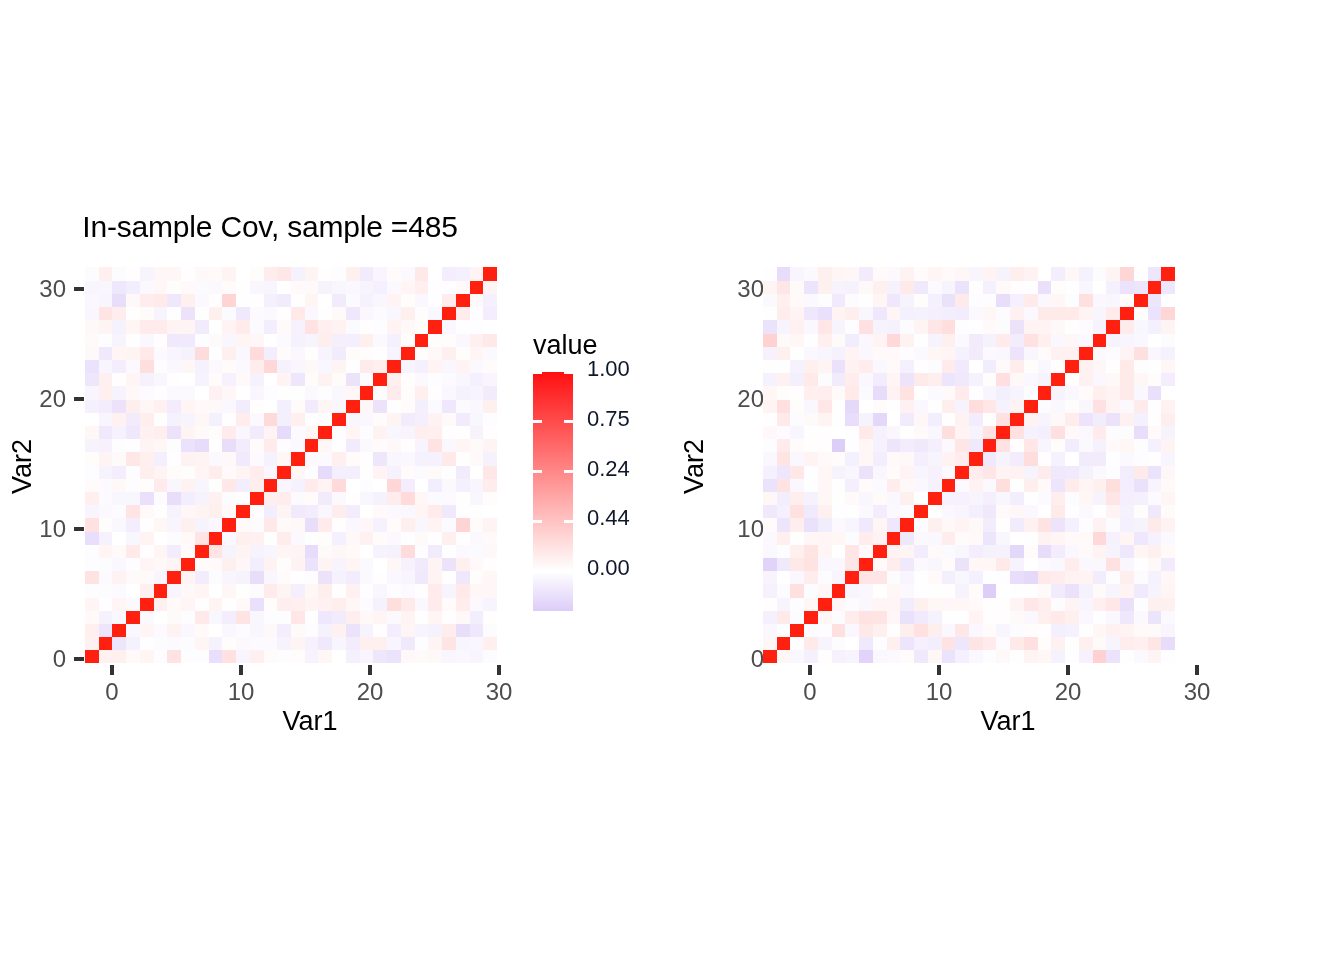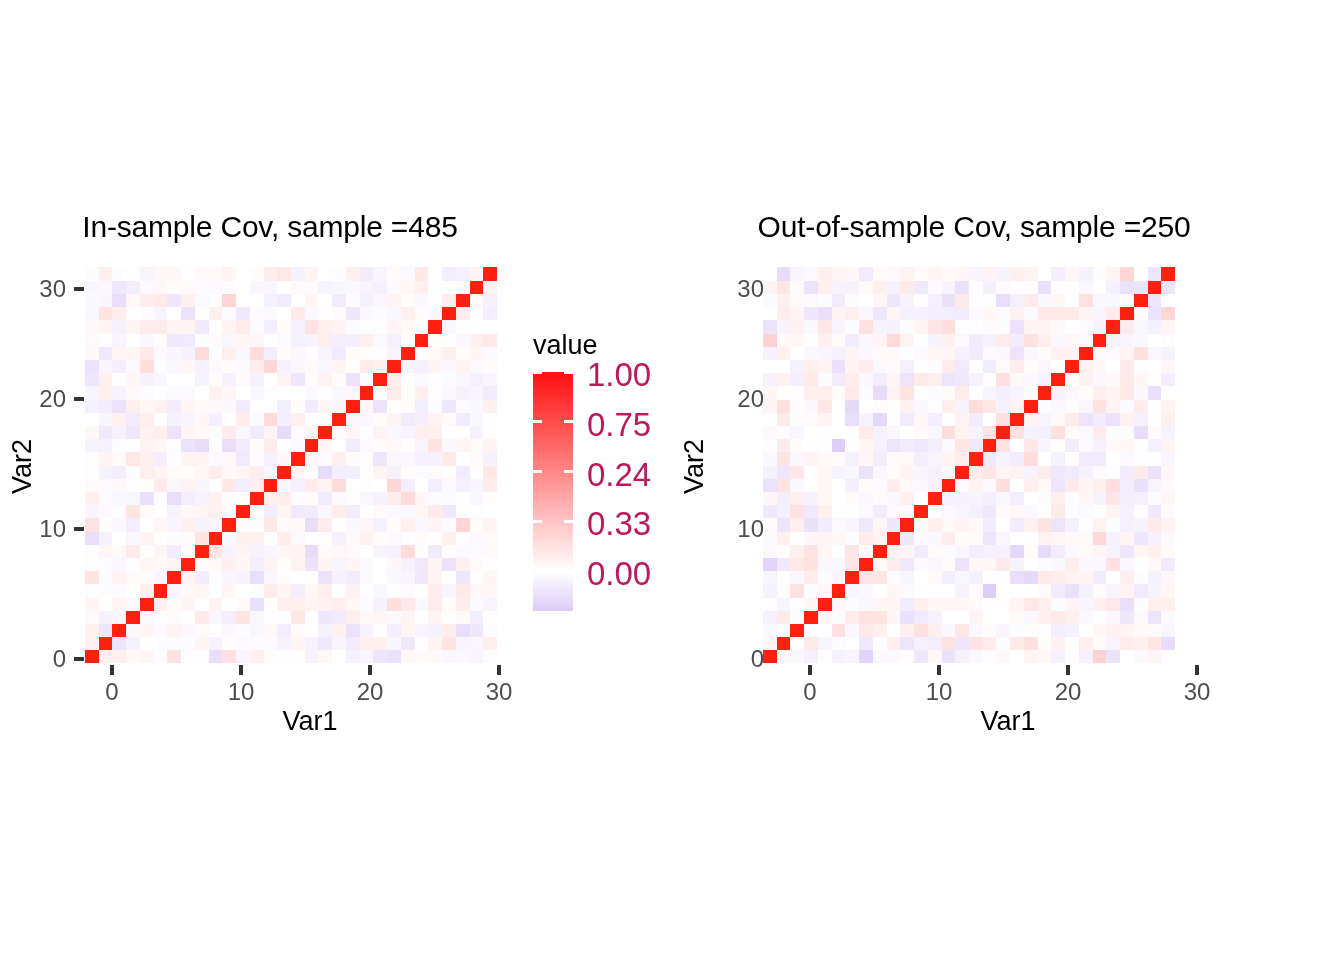--- a/index.html
+++ b/index.html
@@ -95,22 +95,22 @@
   .legend-bar {
     position: absolute;
   }
   .legend-tick {
     position: absolute;
     height: 3px;
     background: #ffffff;
   }
   .legend-tick-label {
     position: absolute;
-    font-size: 33px;
-    color: #be185d;
+    font-size: 22px;
+    color: #0f172a;
     white-space: nowrap;
   }
 </style>
 </head>
 <body>
 
 <div class="figure-root">
 
   <div class="panel-group" style="left:0; top:0; width:672px; height:960px;">
 
@@ -1065,28 +1065,27 @@
           <div class="legend-tick" style="left: 0px; top: 98.0833px; width: 8.8px;"></div>
           <div class="legend-tick" style="right: 0px; top: 98.0833px; width: 8.8px;"></div>
           <div class="legend-tick" style="left: 0px; top: 147.875px; width: 8.8px;"></div>
           <div class="legend-tick" style="right: 0px; top: 147.875px; width: 8.8px;"></div>
           <div class="legend-tick" style="left: 0px; top: 197.667px; width: 8.8px;"></div>
           <div class="legend-tick" style="right: 0px; top: 197.667px; width: 8.8px;"></div>
         </div>
     <div class="legend-tick-label" style="left: 62px; top: 26px;">1.00</div>
         <div class="legend-tick-label" style="left: 62px; top: 75.7917px;">0.75</div>
         <div class="legend-tick-label" style="left: 62px; top: 125.583px;">0.24</div>
-        <div class="legend-tick-label" style="left: 62px; top: 175.375px;">0.33</div>
+        <div class="legend-tick-label" style="left: 62px; top: 175.375px;">0.44</div>
         <div class="legend-tick-label" style="left: 62px; top: 225.167px;">0.00</div>
       </div>
   </div>
 
   <div class="panel-group" style="left:672px; top:0; width:672px; height:960px;">
 
-    <div class="plot-title" style="left:42px; top:210px; width:520px;">Out-of-sample Cov, sample =250</div>
 
     <div class="axis-title-y" style="left:-38px; top:451px; width:120px;">Var2</div>
 
     <div class="tick-label tick-label-y" style="left:40px; top:645px; width:52px;">0</div>
     <div class="tick-label tick-label-y" style="left:40px; top:515px; width:52px;">10</div>
     <div class="tick-label tick-label-y" style="left:40px; top:385px; width:52px;">20</div>
     <div class="tick-label tick-label-y" style="left:40px; top:275px; width:52px;">30</div>
 
     <div class="tick-mark tick-mark-y" style="left:100px; top:657px;"></div>
     <div class="tick-mark tick-mark-y" style="left:100px; top:527px;"></div>

